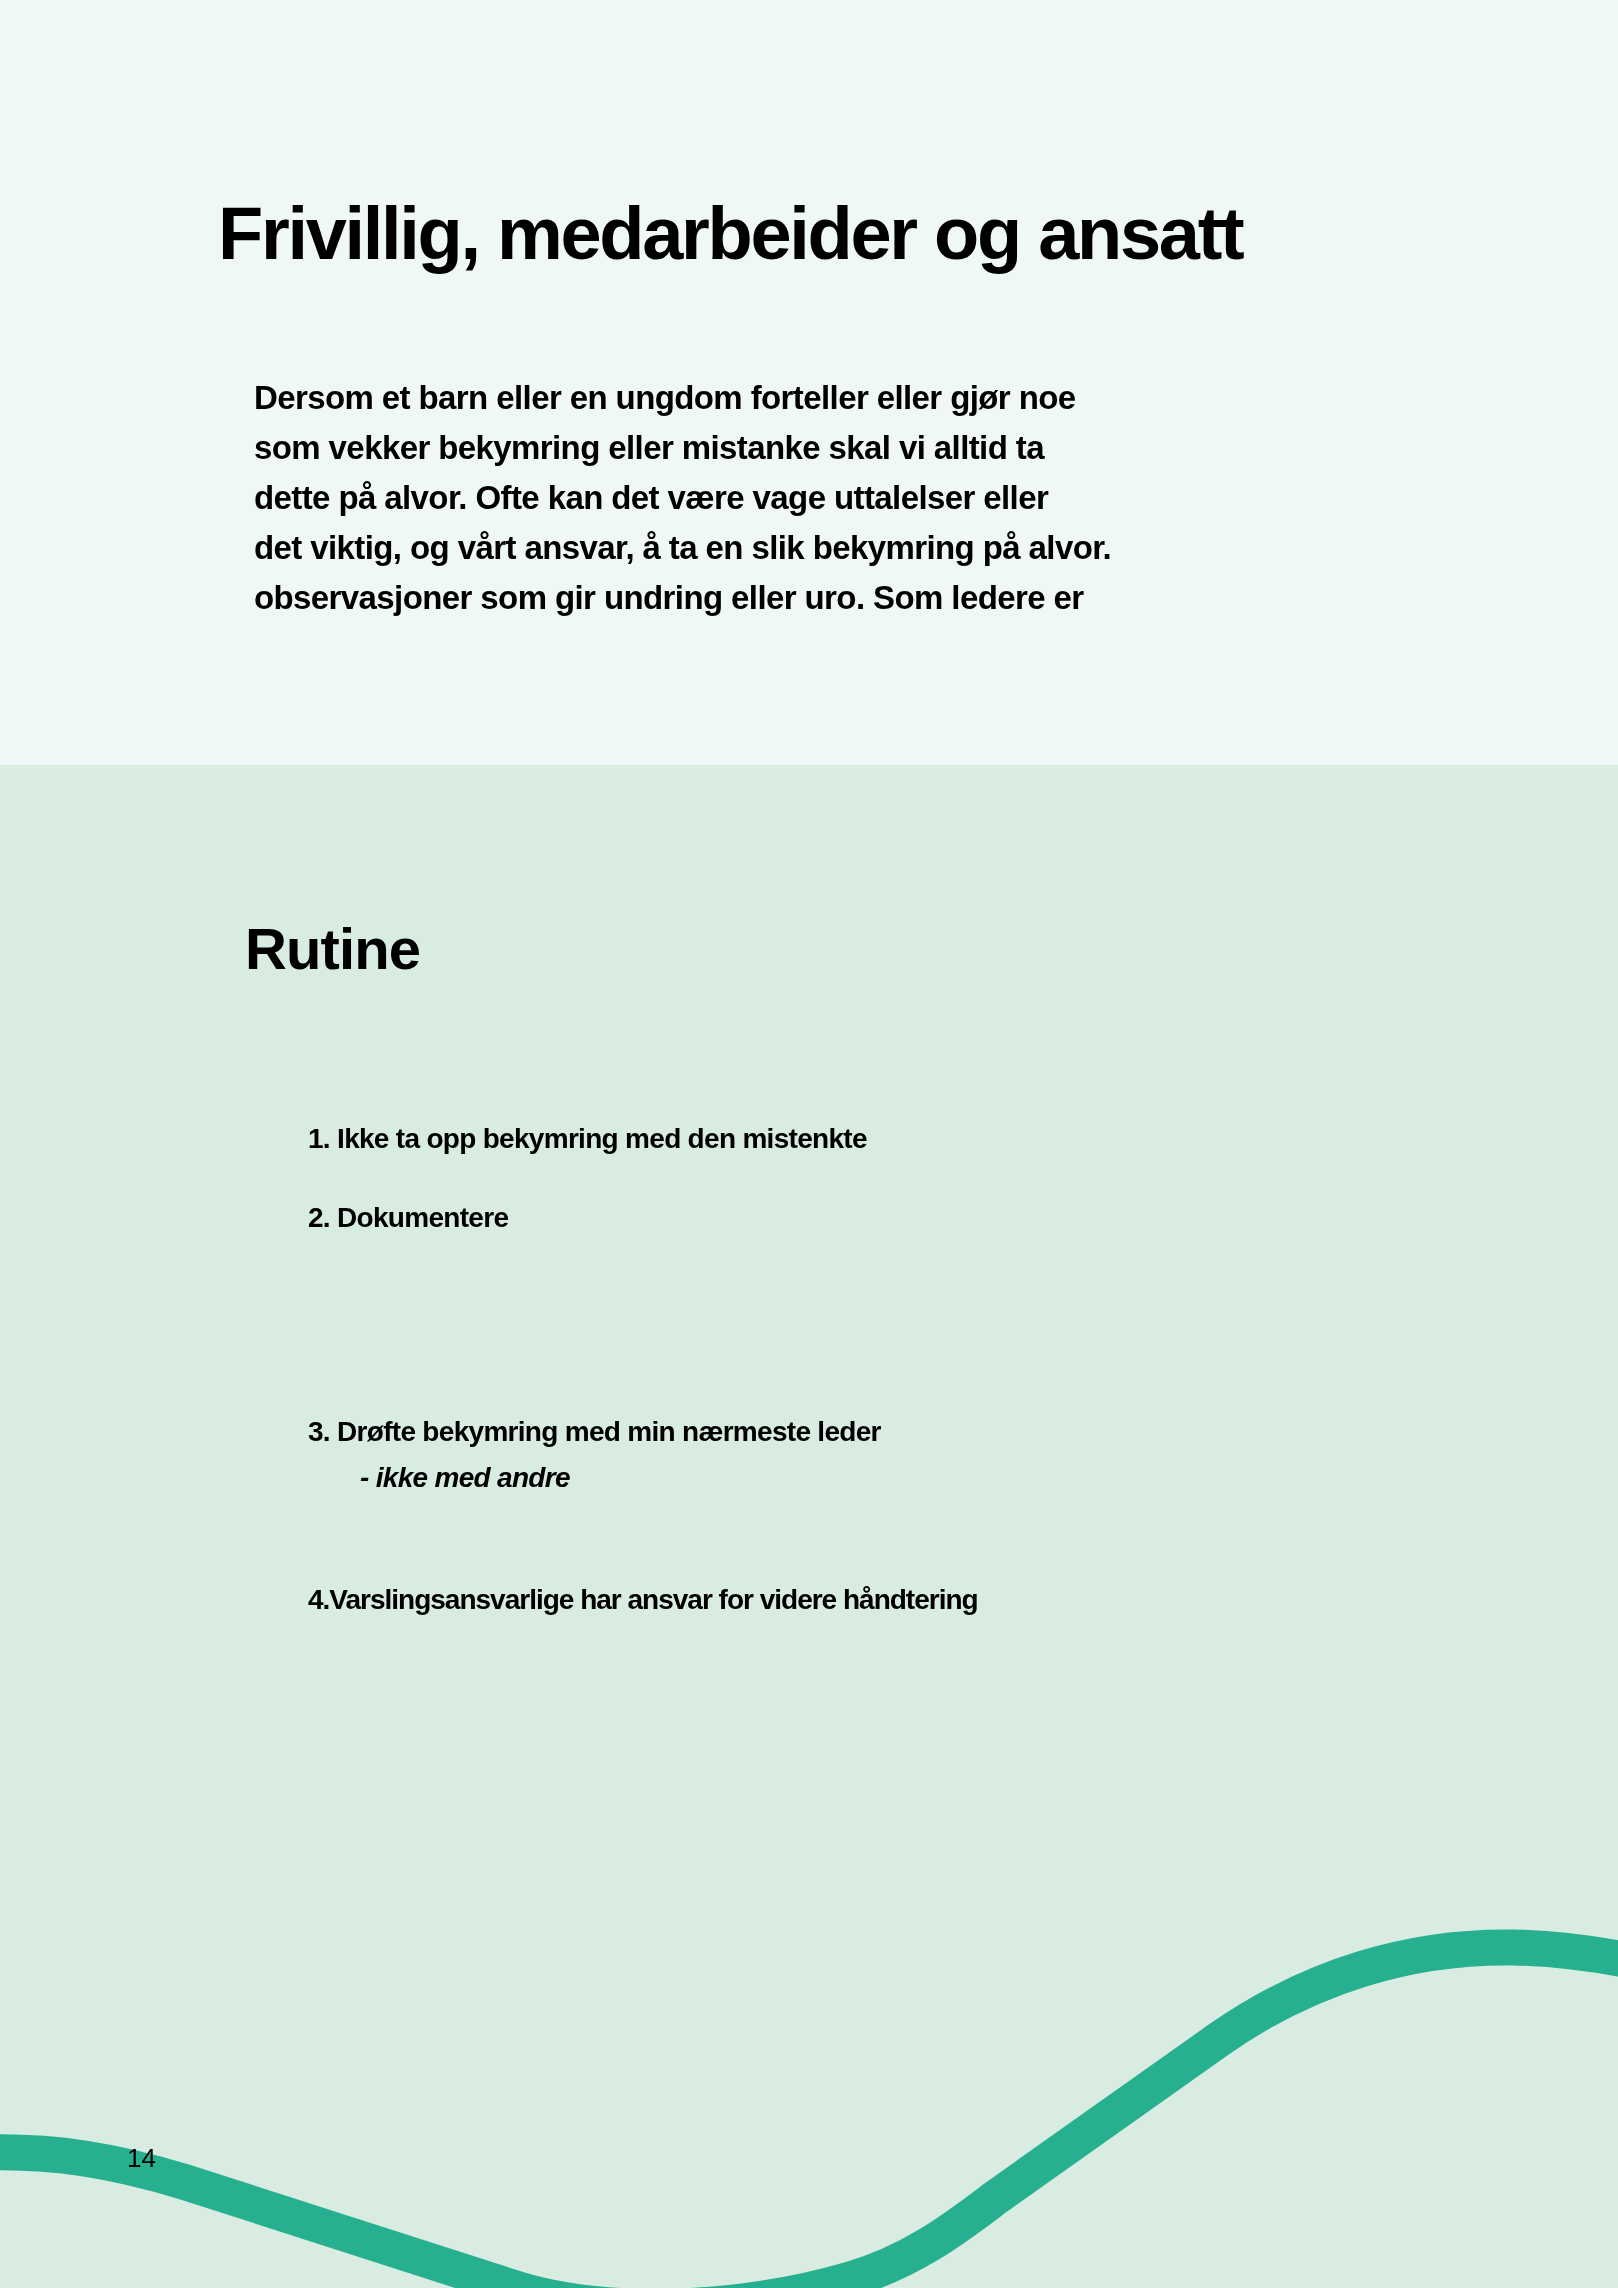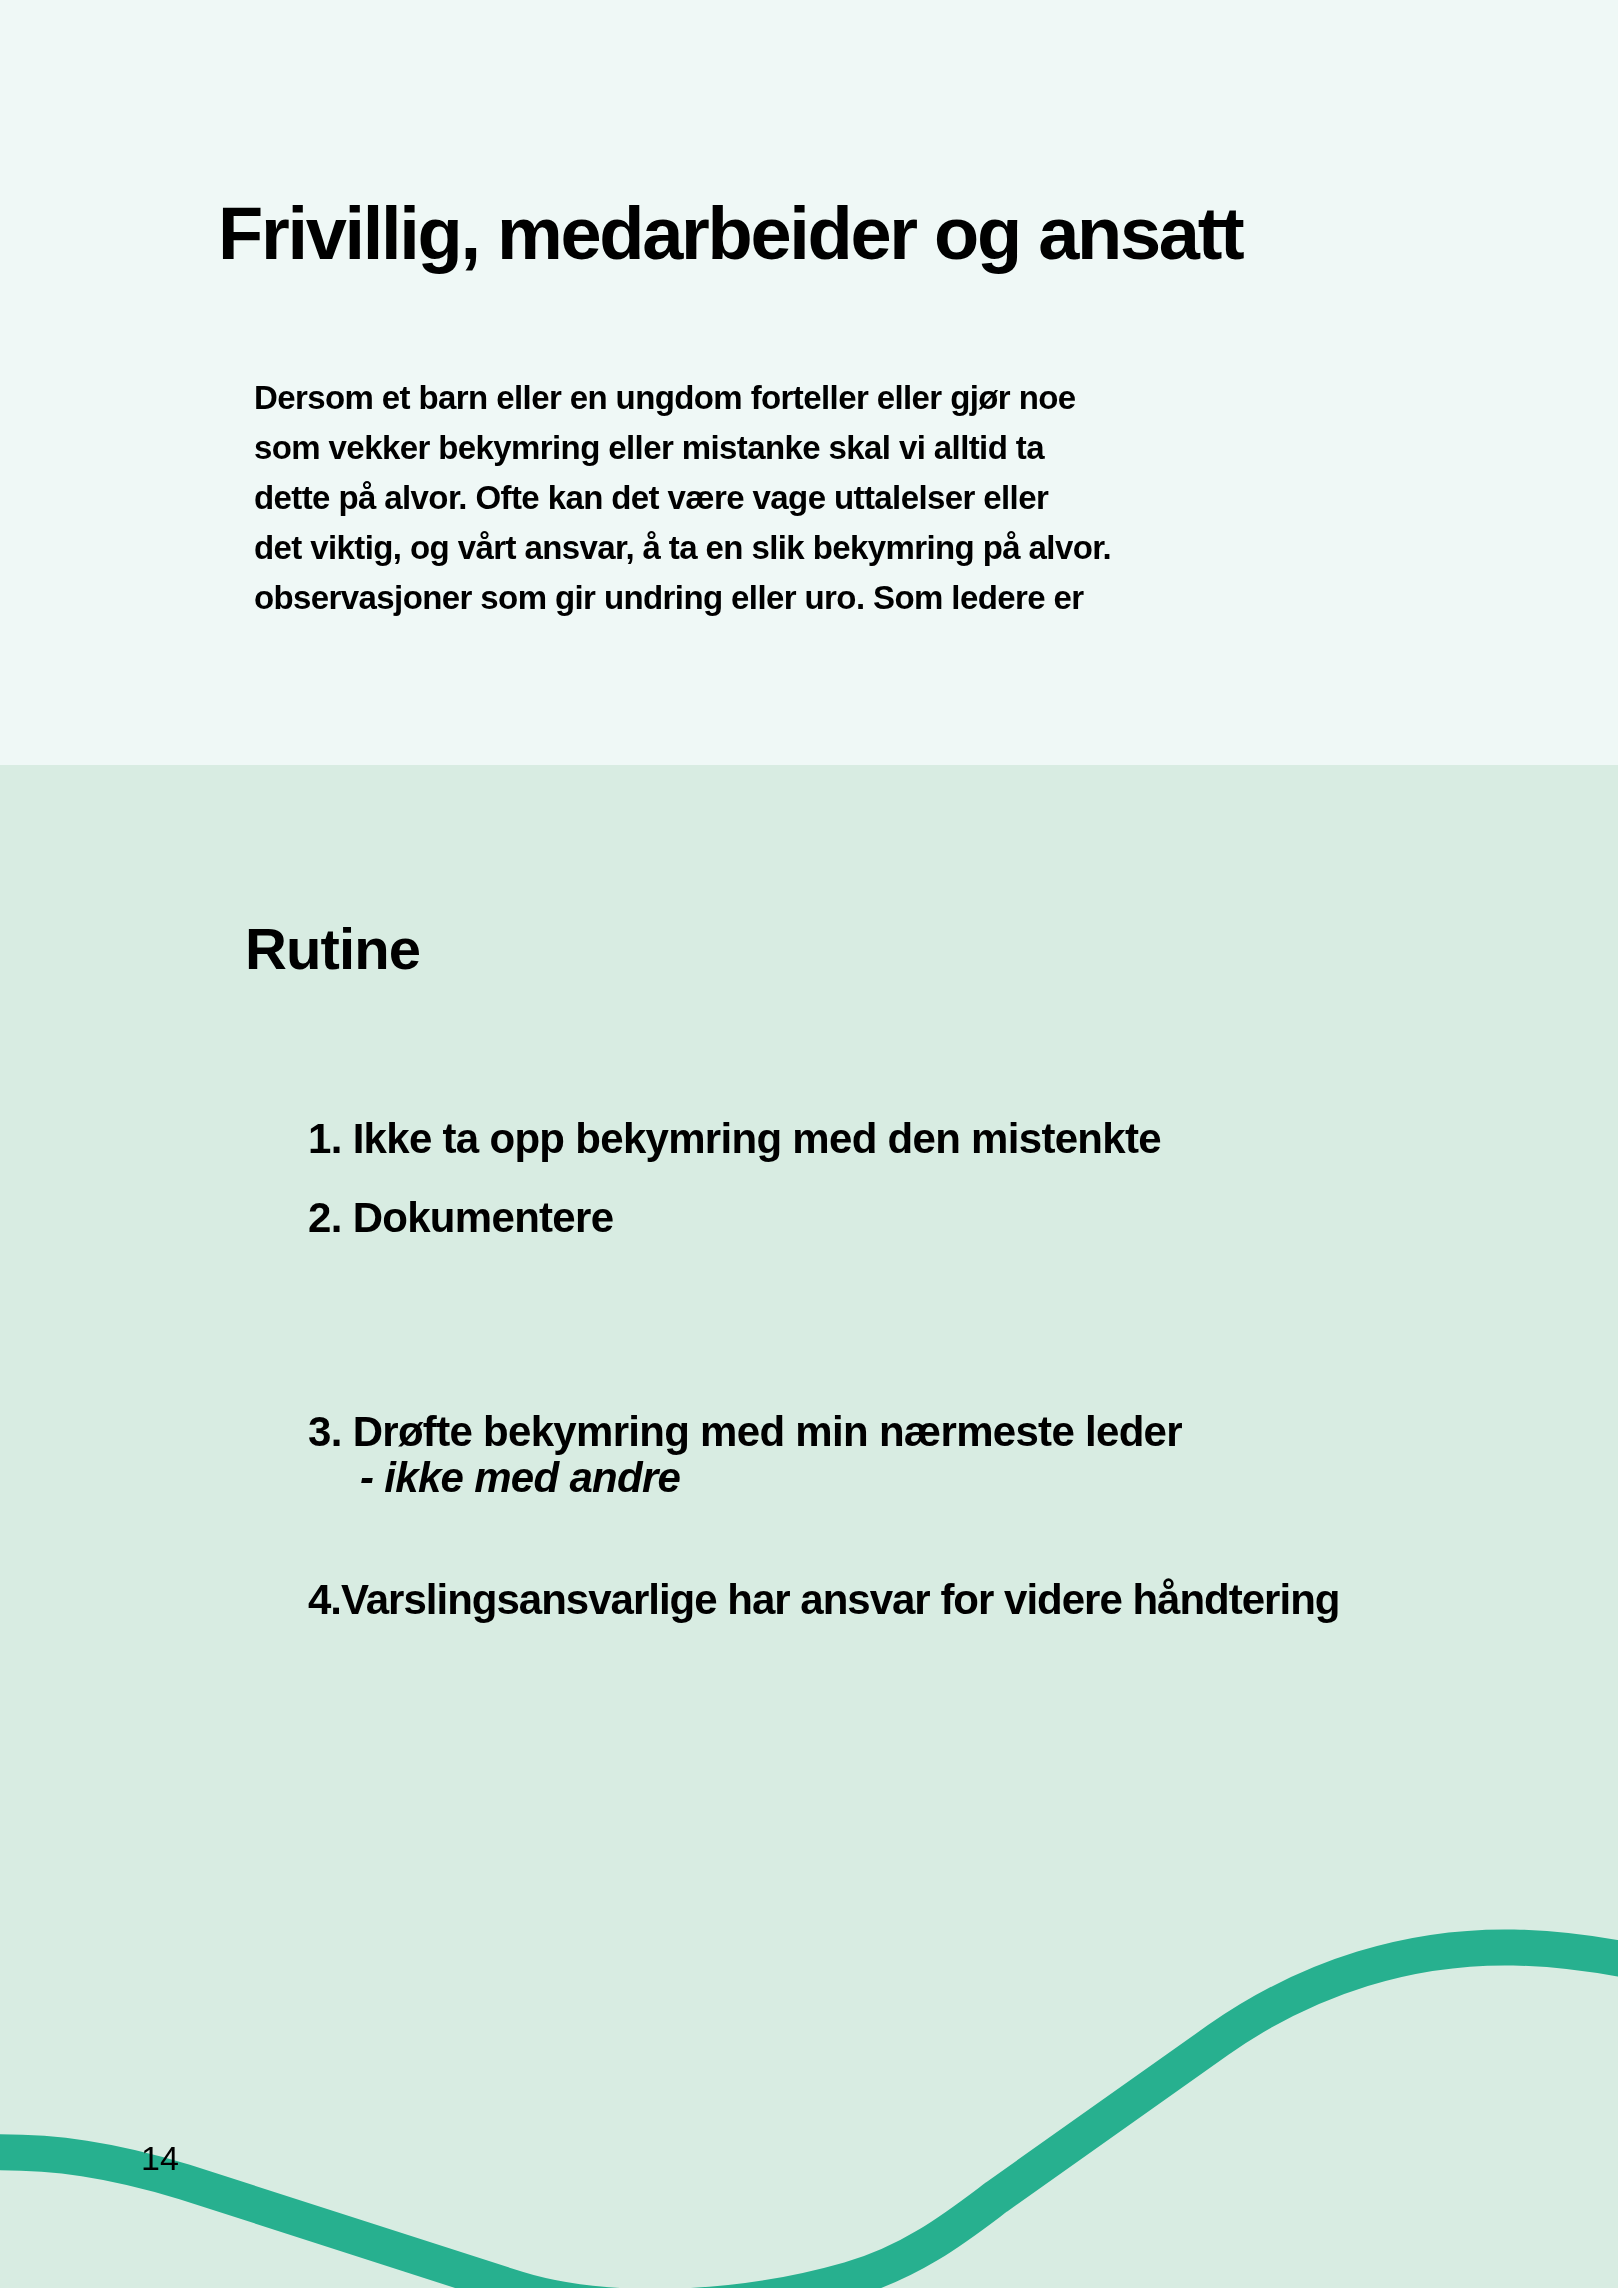--- a/index.html
+++ b/index.html
@@ -67,44 +67,44 @@
     left: 308px;
     top: 0;
     margin: 0;
     padding: 0;
     list-style: none;
   }
   .routine-item {
     position: absolute;
     left: 0;
     white-space: nowrap;
-    font-size: 42px;
+    font-size: 28px;
     font-weight: 700;
     letter-spacing: -0.7px;
     line-height: 46px;
   }
   .routine-item .num { }
   .routine-item .sub {
     display: block;
     padding-left: 52px;
     font-style: italic;
     font-weight: 700;
   }
   .wave {
     position: absolute;
     left: 0; top: 0;
     width: 1619px;
     height: 2289px;
     pointer-events: none;
   }
   .page-number {
     position: absolute;
-    left: 141px;
+    left: 127px;
     top: 2143px;
-    font-size: 34px;
+    font-size: 26px;
     font-weight: 400;
     line-height: 31px;
   }
 </style>
 </head>
 <body>
 
 <div class="top-section"></div>
 <div class="bottom-section"></div>
 

